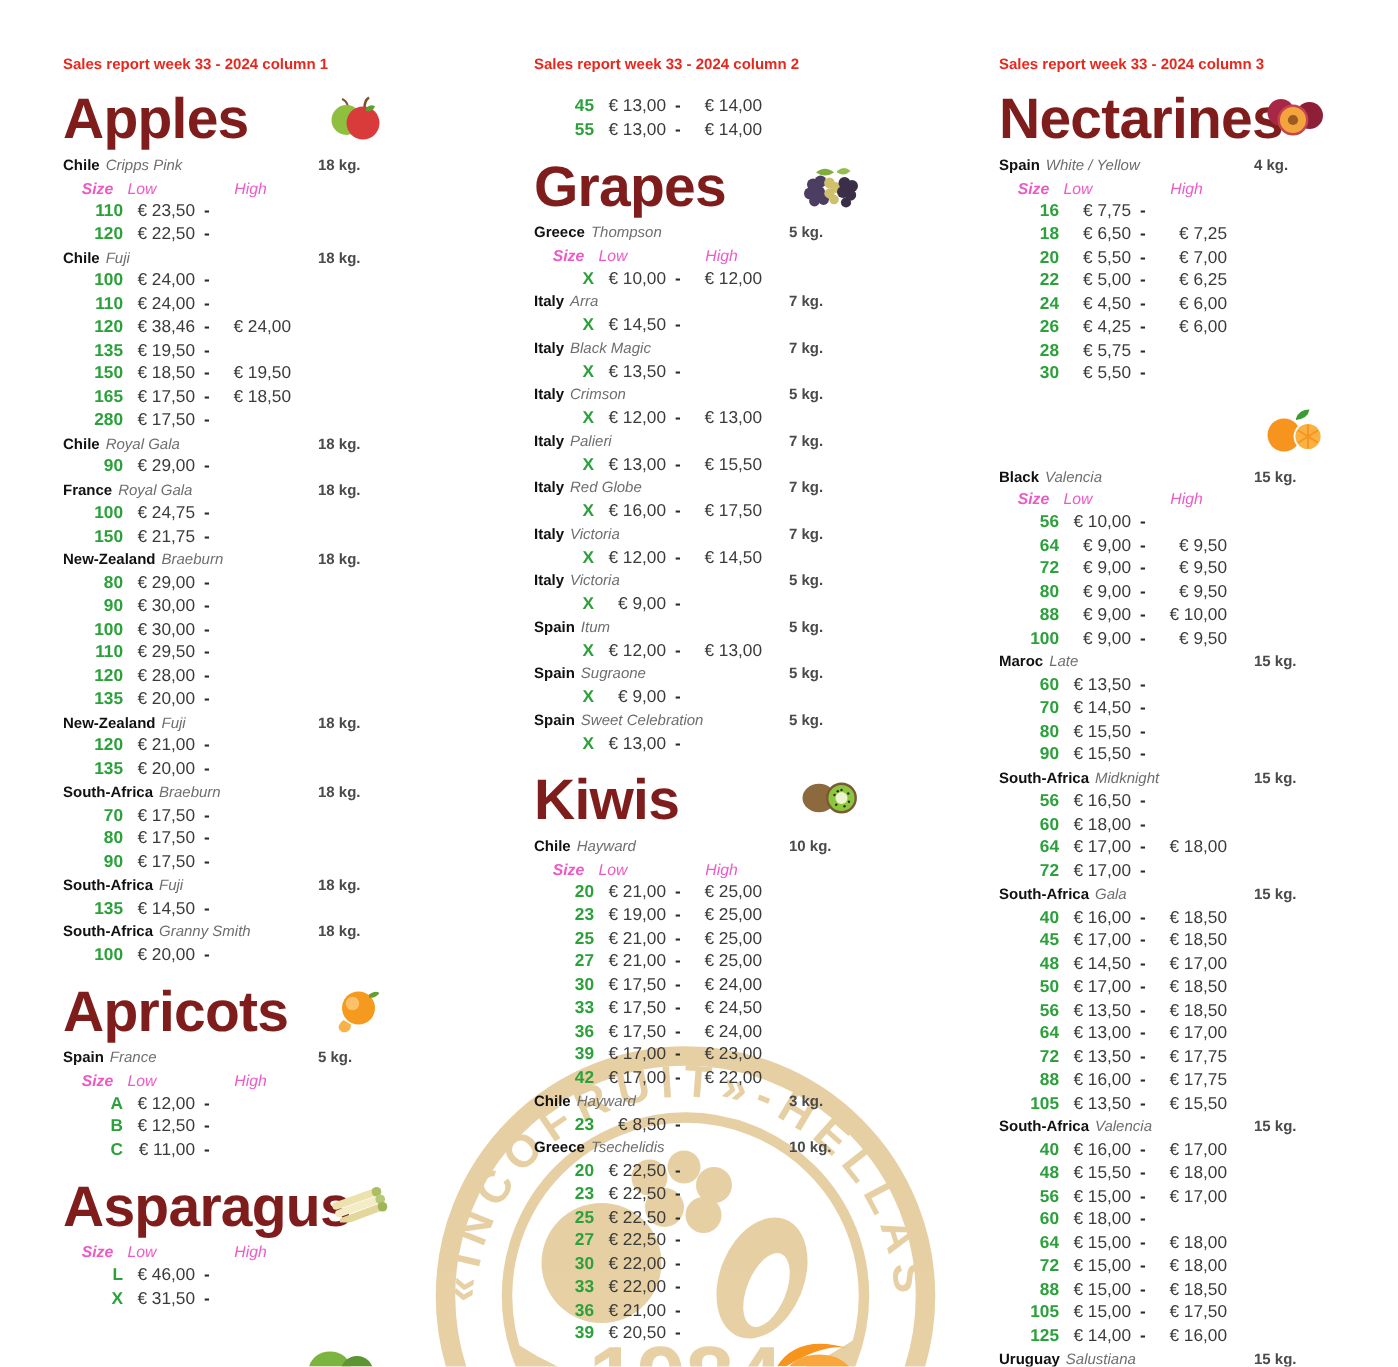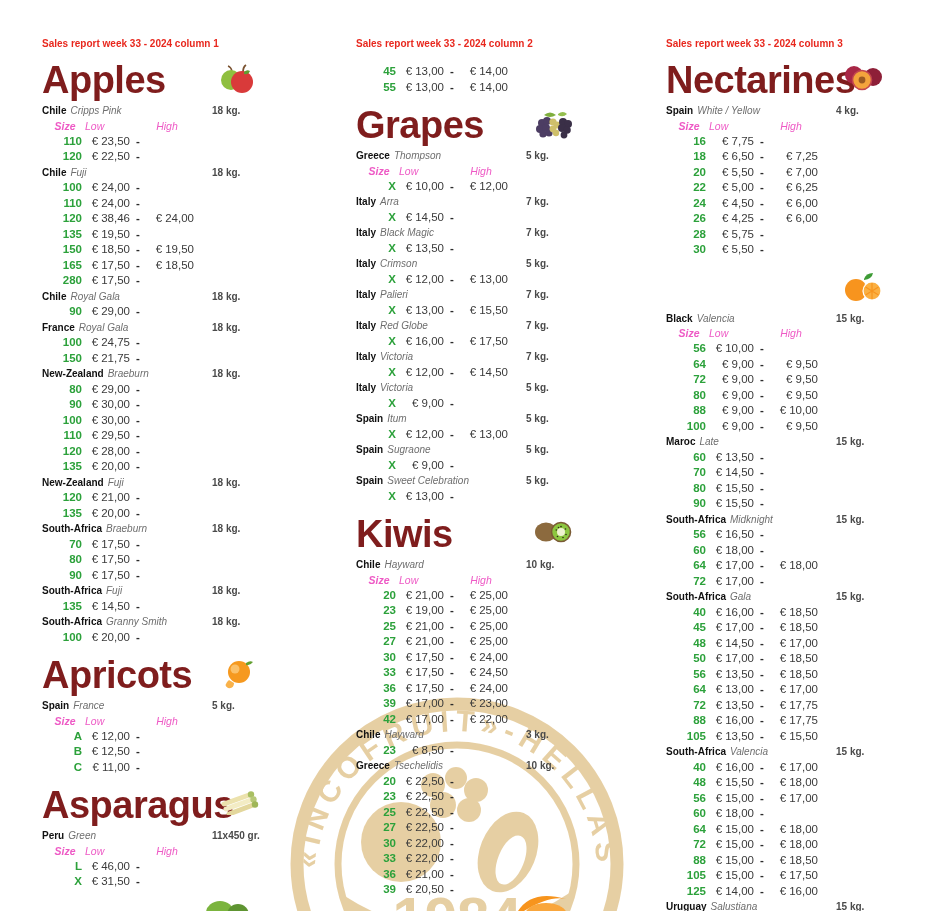--- a/index.html
+++ b/index.html
@@ -274,21 +274,20 @@
         <span class="cell high"></span>
       </div>
       <div class="section-heading"><span class="section-title">Asparagus</span><span class="fruit-icon"><svg width="40" height="26" viewBox="0 0 40 26">
             <path d="M4 15 L29 6" stroke="#ece2ad" stroke-width="5" stroke-linecap="round"></path>
             <path d="M6 20 L31 11" stroke="#f3ecc4" stroke-width="5" stroke-linecap="round"></path>
             <path d="M9 25 L33 16" stroke="#e3d79c" stroke-width="5" stroke-linecap="round"></path>
             <circle cx="31" cy="5.5" r="3.2" fill="#a9bf62"></circle>
             <circle cx="33.5" cy="10.5" r="3.2" fill="#b7c877"></circle>
             <circle cx="35" cy="15.5" r="3.2" fill="#9fb658"></circle>
           </svg></span></div>
-      <div class="country-line"><span class="country">Peru</span><span class="variety">Green</span><span class="weight">11x450 gr.</span></div>
       <div class="row cols-header">
         <span class="cell size hdr">Size</span>
         <span class="cell low hdr">Low</span>
         <span class="cell high-hdr hdr">High</span>
       </div>
       <div class="row">
         <span class="cell size">L</span>
         <span class="cell low">€ 46,00</span>
         <span class="cell dash">-</span>
         <span class="cell high"></span>

